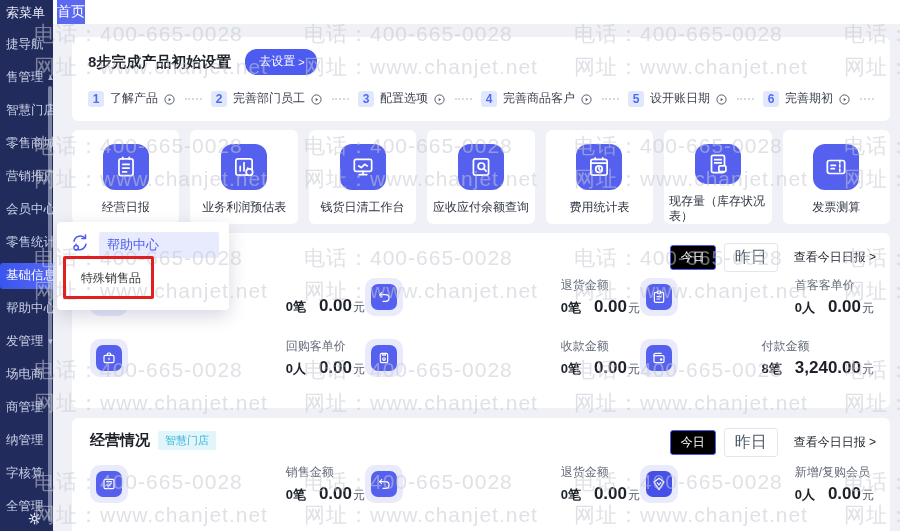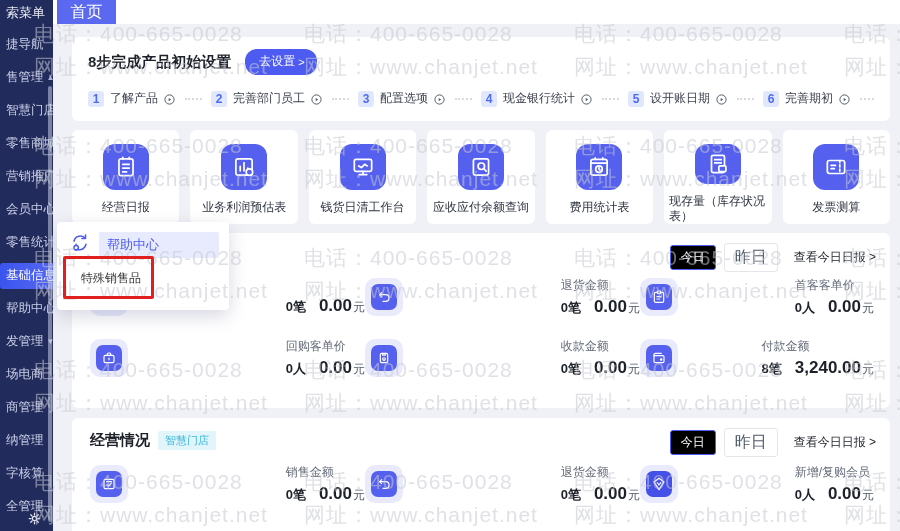--- a/index.html
+++ b/index.html
@@ -15,22 +15,22 @@
            color:#c9cfe6;white-space:nowrap;overflow:hidden;cursor:pointer;}
   .sb-item .arrow{font-size:8px;margin-left:3px;color:#aab2d4;}
   .sb-item.selected{padding-left:0;}
   .sb-item.selected .sel{background:linear-gradient(90deg,#3a55ee,#5668f2);color:#fff;height:26px;
            display:flex;align-items:center;padding-left:6px;width:53px;border-radius:3px;}
   .sb-scroll{position:absolute;left:48px;top:86px;width:4px;height:436px;background:rgba(214,220,238,.5);border-radius:2px;}
   .sb-gear{position:absolute;left:27px;top:511px;width:15px;height:15px;}
 
   
   .tabstrip{position:absolute;left:53px;top:0;width:847px;height:24px;background:#ffffff;z-index:5;}
-  .tab{position:absolute;left:4px;top:0;width:59px;height:24px;background:#5b69f1;color:#fff;
-       font-size:16px;display:flex;align-items:center;justify-content:center;cursor:pointer;}
+  .tab{position:absolute;left:4px;top:0;width:28px;height:24px;background:#5b69f1;color:#fff;
+       font-size:14px;display:flex;align-items:center;justify-content:center;cursor:pointer;}
 
   
   .content{position:absolute;left:53px;top:24px;width:847px;height:507px;padding:0;}
   .card{background:#fff;border-radius:6px;}
 
   .setup-card{position:absolute;left:19px;top:13px;width:818px;height:84px;padding:12px 16px;box-sizing:border-box;}
   .setup-head{display:flex;align-items:center;}
   .setup-title{font-size:15px;font-weight:bold;color:#1d2129;}
   .setup-btn{margin-left:14px;background:#4d5bf0;color:#fff;font-size:12px;border:none;
              border-radius:12px;padding:4px 12px 5px 14px;display:flex;align-items:center;cursor:pointer;}
@@ -193,21 +193,21 @@
             <span class="step-num">3</span>
             <span class="step-label">配置选项</span>
             <span class="play"><svg viewBox="0 0 24 24" width="13" height="13" fill="none" stroke="#4e5969" stroke-width="1.8">
                 <circle cx="12" cy="12" r="8.5"></circle>
                 <path d="M10.5 9l4.5 3-4.5 3z" fill="#4e5969" stroke="none"></path>
               </svg></span>
           </div>
         <div class="conn"></div>
         <div class="step">
             <span class="step-num">4</span>
-            <span class="step-label">现金银行统计</span>
+            <span class="step-label">完善商品客户</span>
             <span class="play"><svg viewBox="0 0 24 24" width="13" height="13" fill="none" stroke="#4e5969" stroke-width="1.8">
                 <circle cx="12" cy="12" r="8.5"></circle>
                 <path d="M10.5 9l4.5 3-4.5 3z" fill="#4e5969" stroke="none"></path>
               </svg></span>
           </div>
         <div class="conn"></div>
         <div class="step">
             <span class="step-num">5</span>
             <span class="step-label">设开账日期</span>
             <span class="play"><svg viewBox="0 0 24 24" width="13" height="13" fill="none" stroke="#4e5969" stroke-width="1.8">

